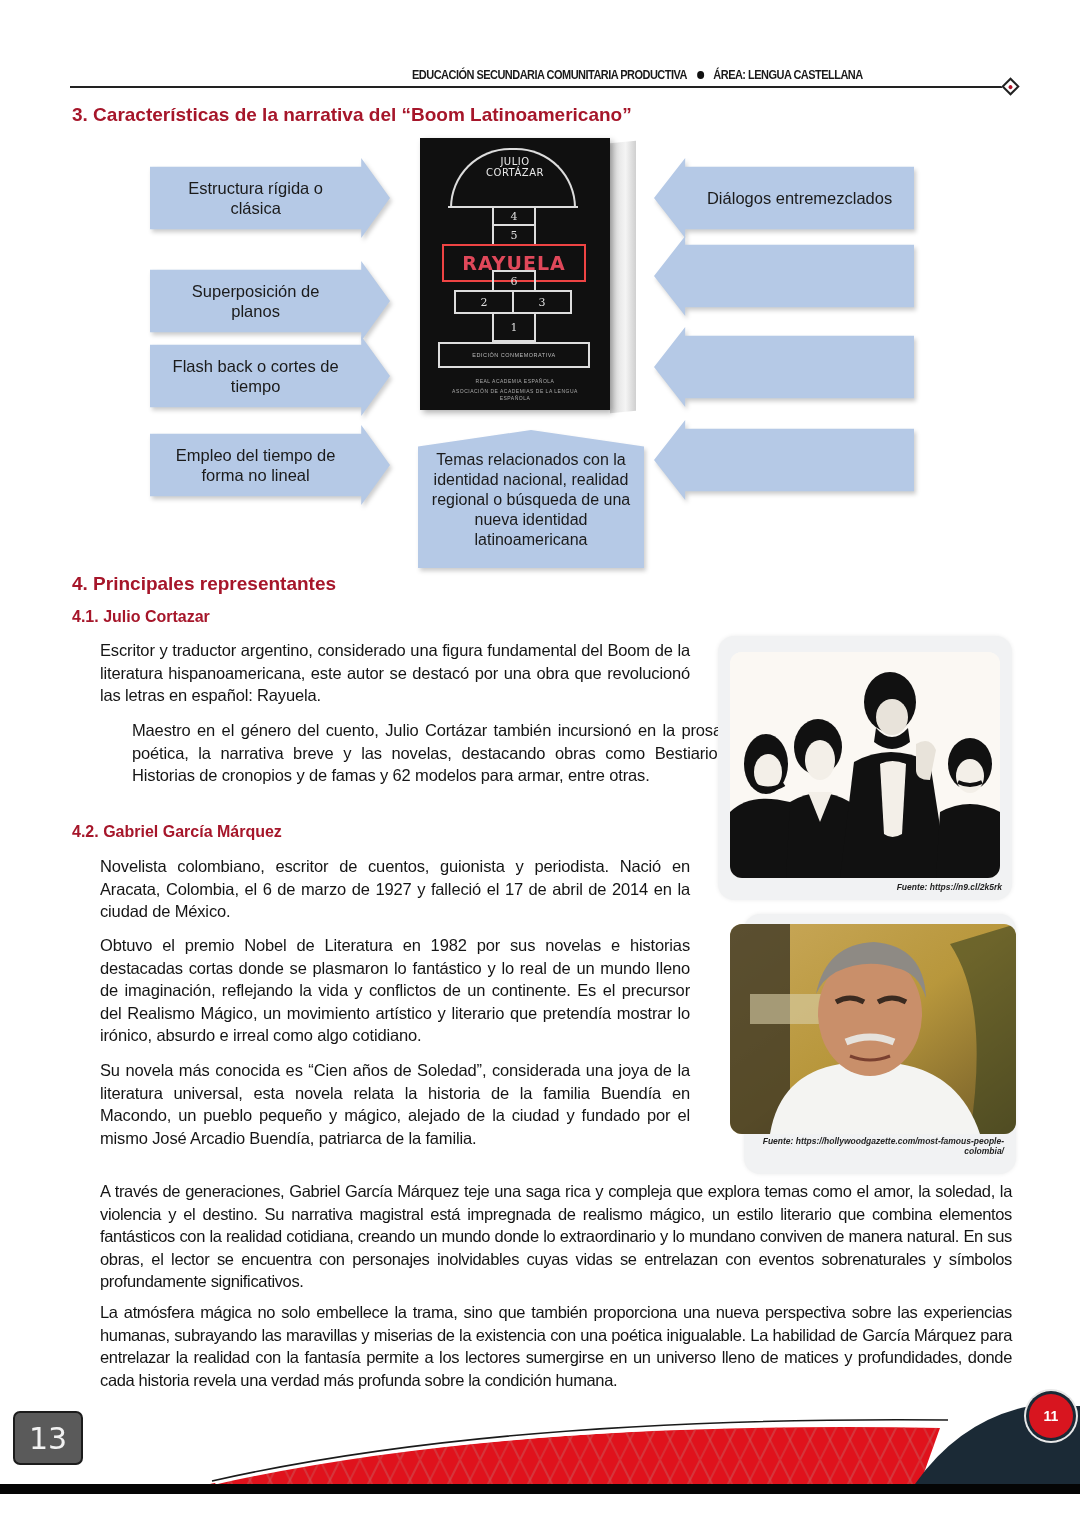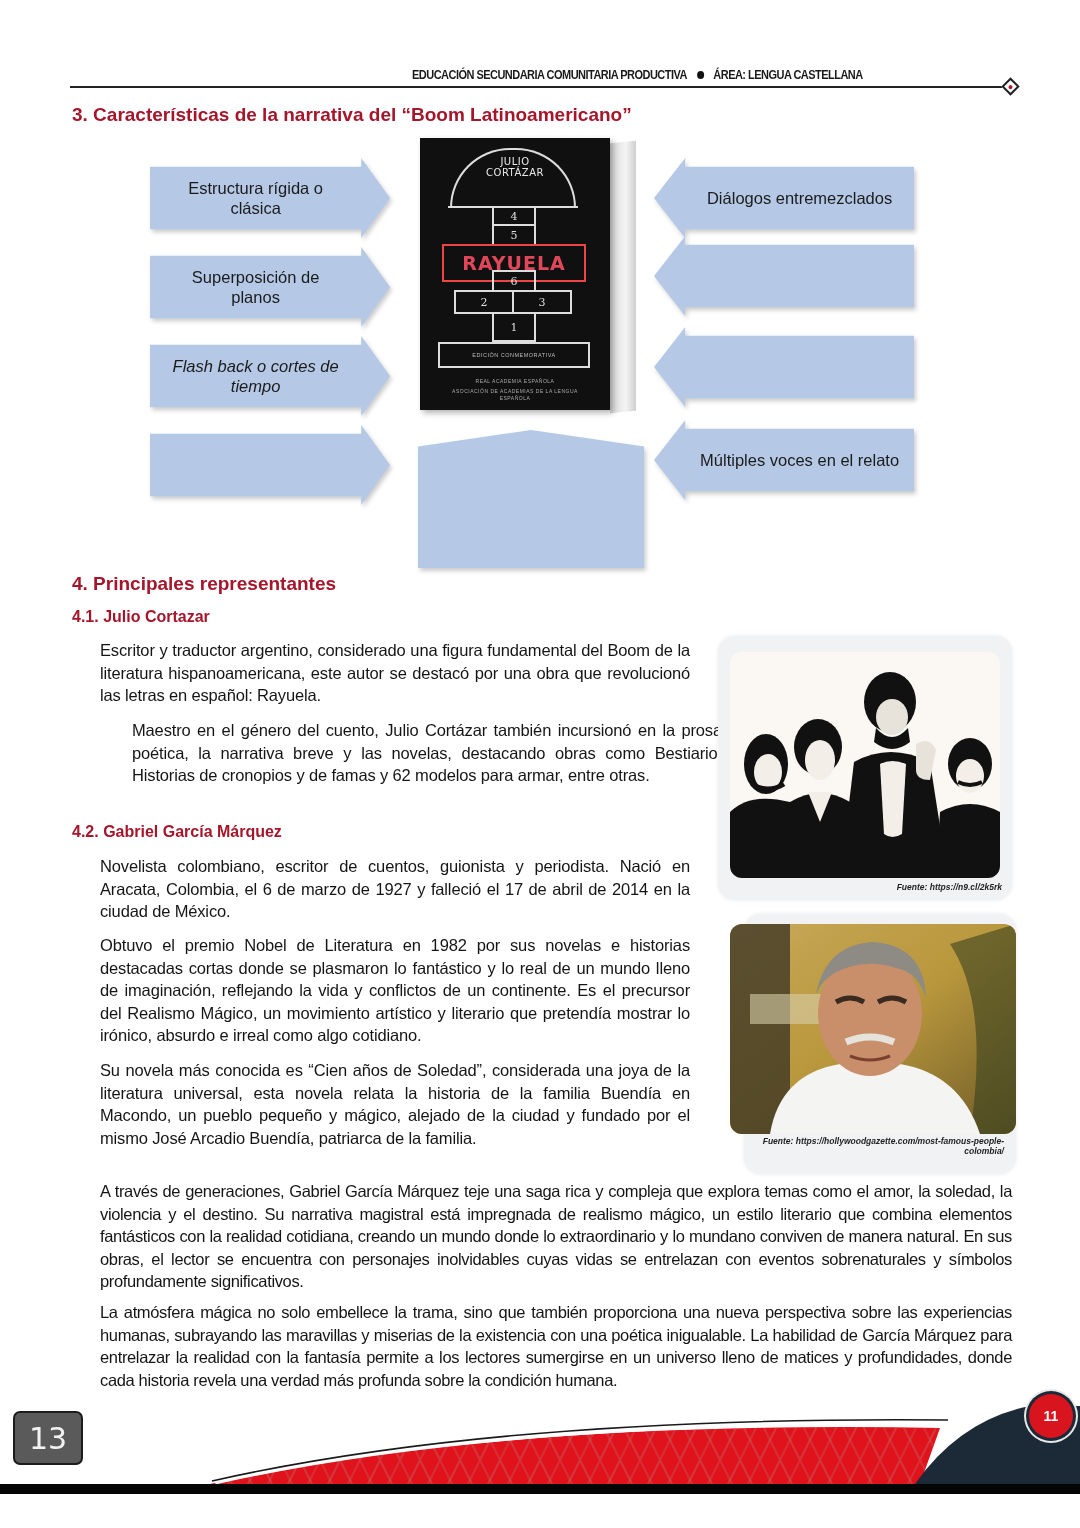--- a/index.html
+++ b/index.html
@@ -97,45 +97,45 @@
 <div class="header-diamond"></div>
 
 <div class="h-section" style="left:72px; top:104px;">3. Características de la narrativa del “Boom Latinoamericano”</div>
 
 <div>
 
   <div class="arrow-wrap right" style="left:150px; top:158px; width:240px;">
     <div class="shape"></div>
     <div class="label" style="padding:0 30px;">Estructura rígida o clásica</div>
   </div>
-  <div class="arrow-wrap right" style="left:150px; top:247px; width:240px;">
+  <div class="arrow-wrap right" style="left:150px; top:261px; width:240px;">
     <div class="shape"></div>
     <div class="label" style="padding:0 40px;">Superposición de planos</div>
   </div>
   <div class="arrow-wrap right" style="left:150px; top:336px; width:240px;">
     <div class="shape"></div>
-    <div class="label" style="padding:0 22px;font-style:italic;">Flash back o cortes de tiempo</div>
+    <div class="label" style="padding:0 22px;">Flash back o cortes de tiempo</div>
   </div>
   <div class="arrow-wrap right" style="left:150px; top:425px; width:240px;">
     <div class="shape"></div>
+    <div class="label" style="padding:0 14px;">Empleo del tiempo de forma no lineal</div>
   </div>
 
   <div class="arrow-wrap left" style="left:654px; top:158px; width:260px;">
     <div class="shape"></div>
     <div class="label">Diálogos entremezclados</div>
   </div>
   <div class="arrow-wrap left" style="left:654px; top:236px; width:260px;">
     <div class="shape"></div>
   </div>
   <div class="arrow-wrap left" style="left:654px; top:327px; width:260px;">
     <div class="shape"></div>
   </div>
   <div class="arrow-wrap left" style="left:654px; top:420px; width:260px;">
     <div class="shape"></div>
-    <div class="label">Múltiples voces en el relato</div>
   </div>
 
   <div class="book">
     <div class="pages"></div>
     <div class="cover">
       <div class="arc"></div>
       <div class="author">
         <div>JULIO</div>
         <div>CORTÁZAR</div>
       </div>
@@ -148,20 +148,21 @@
       <div class="sq" style="left:92px; top:152px; width:60px; height:24px;">3</div>
       <div class="sq" style="left:72px; top:174px; width:44px; height:30px;">1</div>
       <div class="edition-box">EDICIÓN CONMEMORATIVA</div>
       <div class="pub" style="top:240px;">REAL ACADEMIA ESPAÑOLA</div>
       <div class="pub" style="top:250px; padding:0 30px; line-height:7px;">ASOCIACIÓN DE ACADEMIAS DE LA LENGUA ESPAÑOLA</div>
     </div>
   </div>
 
   <div class="up-wrap">
     <div class="shape"></div>
+    <div class="label" style="padding:0 10px;">Temas relacionados con la identidad nacional, realidad regional o búsqueda de una nueva identidad latinoamericana</div>
   </div>
 </div>
 
 <div class="h-section" style="left:72px; top:573px;">4. Principales representantes</div>
 <div class="h-sub" style="left:72px; top:608px;">4.1.  Julio Cortazar</div>
 
 <p class="para narrow" style="top:639px;">Escritor y traductor argentino, considerado una figura fundamental del Boom de la literatura hispanoamericana, este autor se destacó por una obra que revolucionó las letras en español: Rayuela.</p>
 <p class="para narrow" style="top:719px;margin-left:32px;">Maestro en el género del cuento, Julio Cortázar también incursionó en la prosa poética, la narrativa breve y las novelas, destacando obras como Bestiario, Historias de cronopios y de famas y 62 modelos para armar, entre otras.</p>
 
 <div class="h-sub" style="left:72px; top:823px;">4.2.  Gabriel García Márquez</div>

